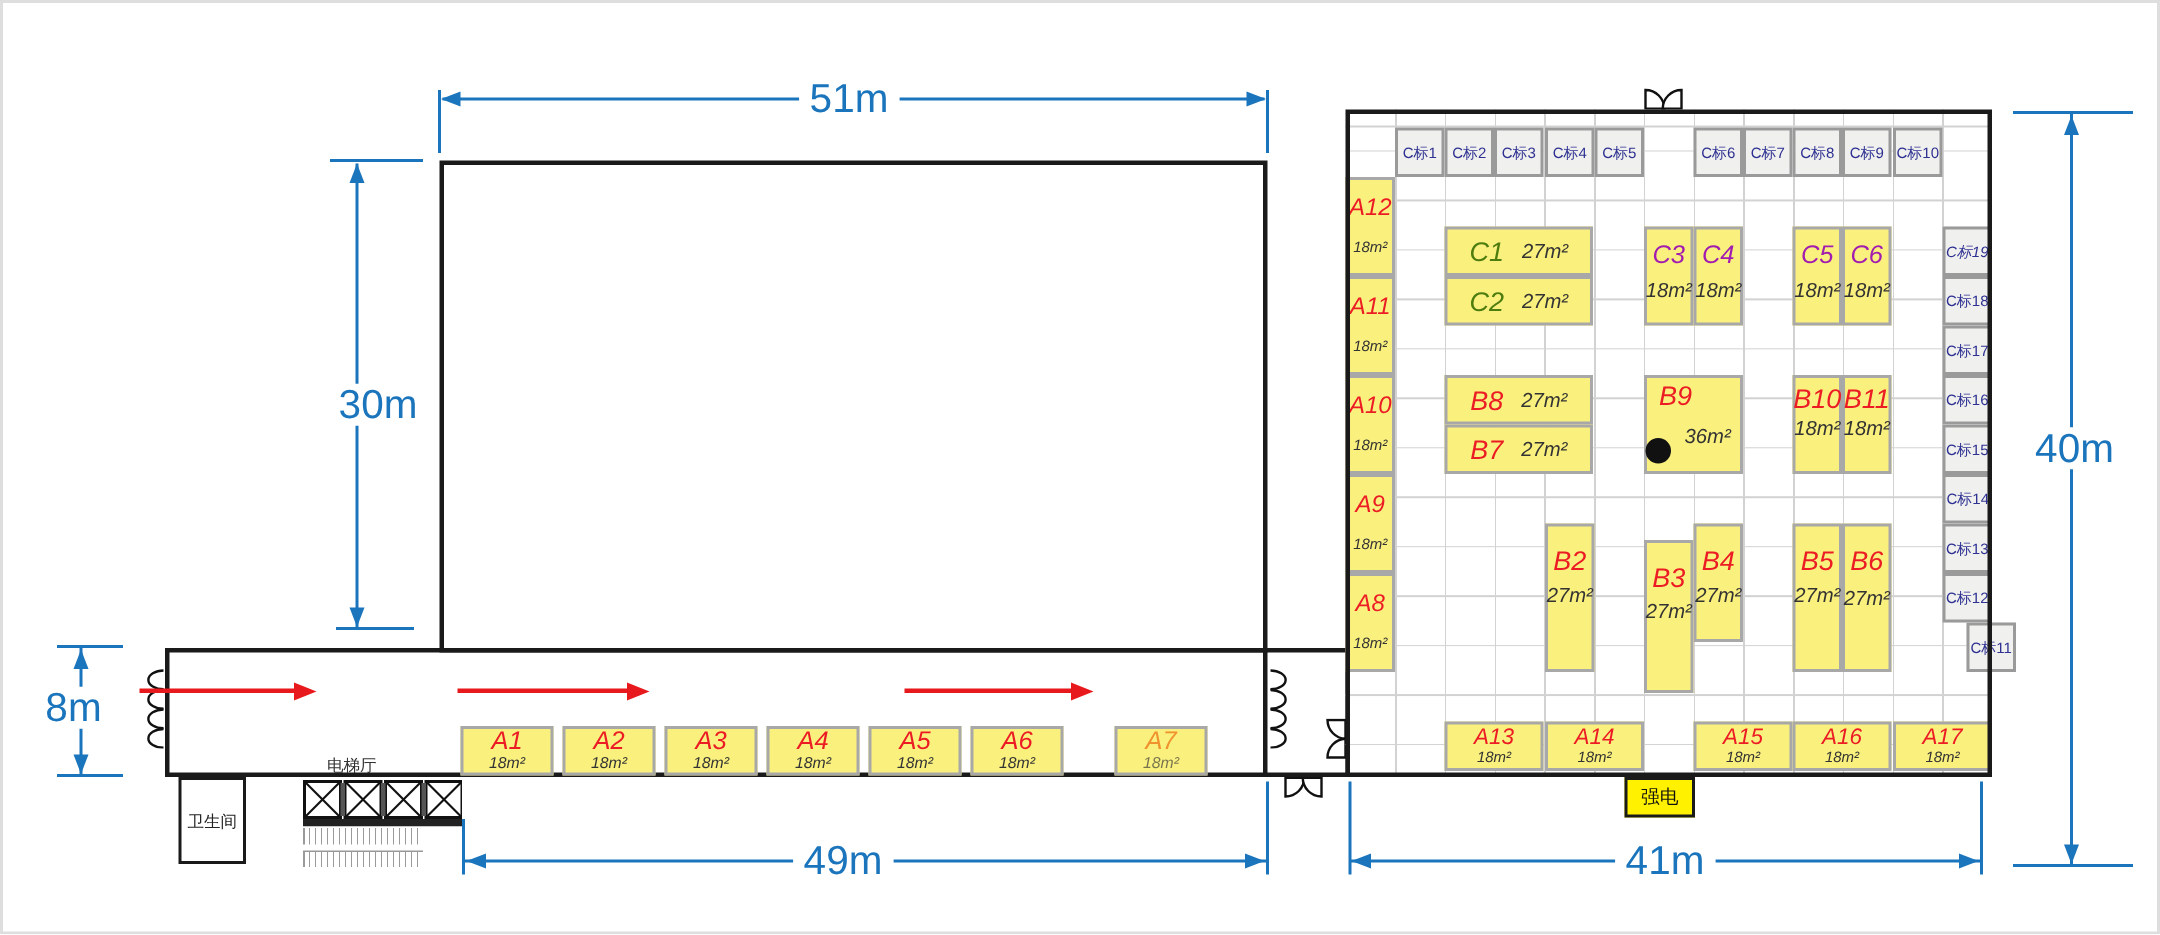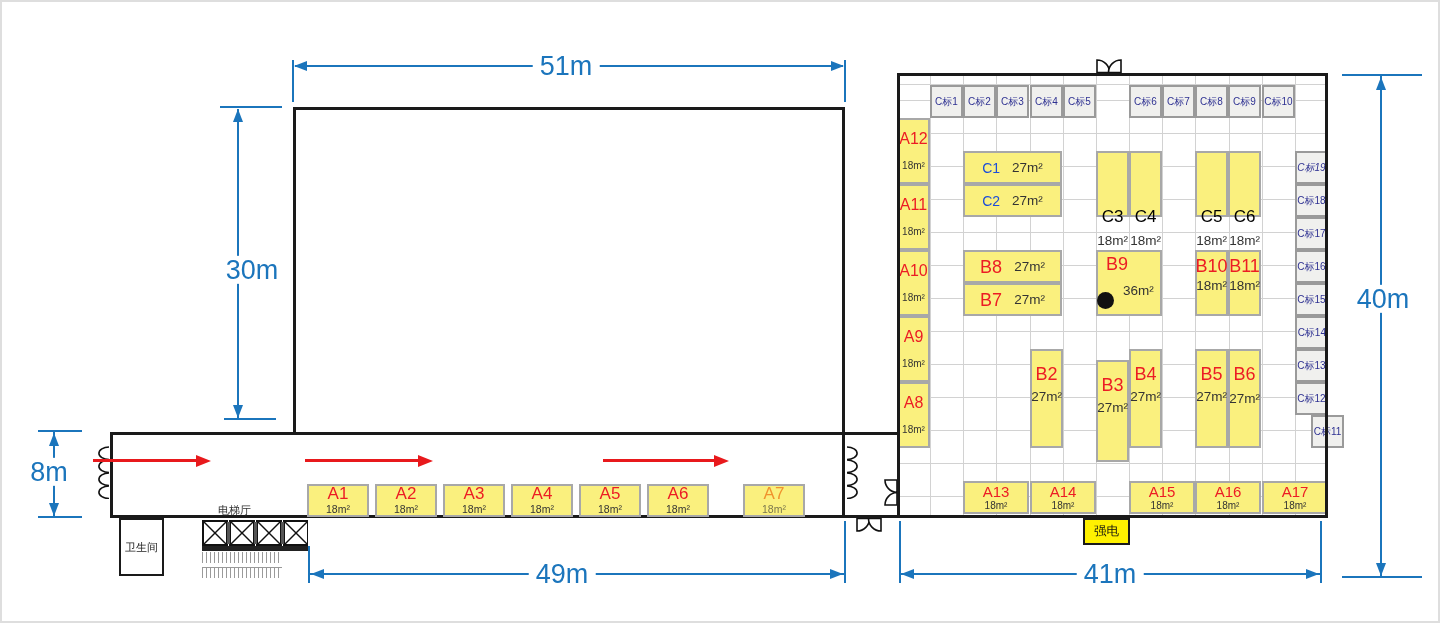--- a/index.html
+++ b/index.html
@@ -26,36 +26,36 @@
   
   .hall-label{position:absolute;display:flex;align-items:center;justify-content:center;
               font-size:40px;letter-spacing:14px;padding-left:14px;color:#3A3A3A;box-sizing:border-box;}
   
   .grid{position:absolute;background-image:
         repeating-linear-gradient(90deg,#D2D2D2 0,#D2D2D2 1px,transparent 1px,transparent 33.154px),
         repeating-linear-gradient(0deg,#D2D2D2 0,#D2D2D2 1px,transparent 1px,transparent 33px);
         background-position:0 0,0 12px;}
   
   .booth{position:absolute;background:#FAF07E;border:2px solid #A8A8A8;box-sizing:border-box;
-         display:flex;flex-direction:column;align-items:center;text-align:center;}
+         display:flex;flex-direction:column;align-items:center;text-align:center;font-style:italic;}
   .booth .bn{font-size:17px;line-height:16px;color:#EC1C24;}
   .booth .ba{font-size:10.5px;line-height:11px;color:#333;}
   .booth.cor{justify-content:center;gap:2px;}
   .booth.acol{justify-content:flex-start;padding-top:11px;gap:13px;}
   .booth.acol .bn{font-size:16px;}
   .booth.acol .ba{font-size:10px;}
   .booth.abot{justify-content:center;gap:1px;}
   .booth.abot .bn{font-size:15px;line-height:15px;}
   .booth.abot .ba{font-size:10px;}
   .booth.cwide,.booth.bwide{flex-direction:row;justify-content:center;align-items:center;gap:12px;}
-  .booth.cwide .bn{font-size:14px;color:#1d4ed8;}
+  .booth.cwide .bn{font-size:18px;color:#4d7c0f;}
   .booth.bwide .bn{font-size:18px;}
   .booth.cwide .ba,.booth.bwide .ba,.booth.btall .ba,.booth.ctall .ba,.booth.btall2 .ba{font-size:13.5px;line-height:14px;}
   .booth.ctall{justify-content:flex-start;padding-top:9px;gap:9px;}
-  .booth.ctall .bn{font-size:17px;color:#000000;margin-top:47px;}
+  .booth.ctall .bn{font-size:17px;color:#a21caf;}
   .booth.btall{justify-content:flex-start;padding-top:15px;gap:8px;}
   .booth.btall .bn{font-size:18px;}
   .booth.btall2{justify-content:flex-start;padding-top:6px;gap:5px;}
   .booth.btall2 .bn{font-size:18px;}
   .bn.orange{color:#F0922D;}
   
   .cstd{position:absolute;width:33px;height:33px;box-sizing:border-box;background:#F0F0EE;border:2px solid #9A9A9A;
         display:flex;align-items:center;justify-content:center;font-size:10px;color:#2E3192;white-space:nowrap;}
   
   .room{position:absolute;border:2px solid #1A1A1A;box-sizing:border-box;background:#fff;
@@ -335,21 +335,21 @@
     <span class="ba">18m²</span>
   </div>
   <div class="booth btall" style="left:1030px;top:349px;width:33px;height:99px;">
     <span class="bn">B2</span>
     <span class="ba">27m²</span>
   </div>
   <div class="booth btall" style="left:1096px;top:349px;width:33px;height:102px;margin-top:11px;">
     <span class="bn">B3</span>
     <span class="ba">27m²</span>
   </div>
-  <div class="booth btall" style="left:1129px;top:349px;width:33px;height:99px;align-items:center;">
+  <div class="booth btall" style="left:1129px;top:349px;width:33px;height:79px;align-items:center;">
     <span class="bn">B4</span>
     <span class="ba">27m²</span>
   </div>
   <div class="booth btall" style="left:1195px;top:349px;width:33px;height:99px;">
     <span class="bn">B5</span>
     <span class="ba">27m²</span>
   </div>
   <div class="booth btall" style="left:1228px;top:349px;width:33px;height:99px;gap:10px;">
     <span class="bn">B6</span>
     <span class="ba">27m²</span>

